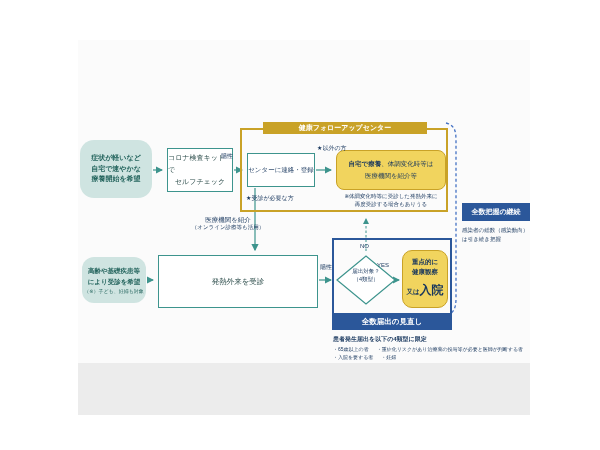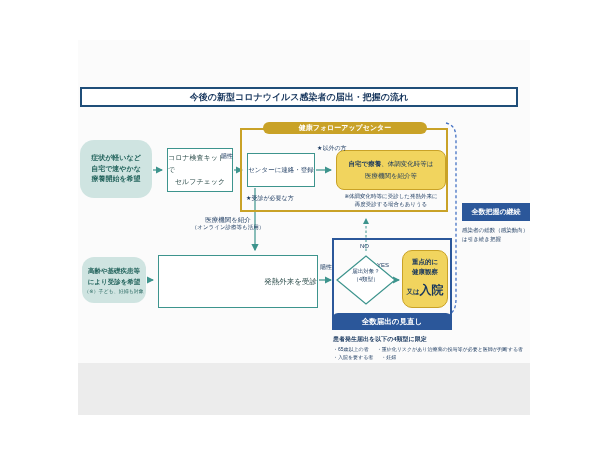--- a/index.html
+++ b/index.html
@@ -2,21 +2,21 @@
 <html><head>
 <meta charset="utf-8">
 <style>
   html,body{margin:0;padding:0;background:#fff;}
   #canvas{position:relative;width:600px;height:450px;background:#ffffff;
     font-family:"Liberation Sans","DejaVu Sans",sans-serif;overflow:hidden;}
   .abs{position:absolute;box-sizing:border-box;}
   .slide{left:78px;top:40px;width:452px;height:323px;background:#fbfbfb;}
   .grayband{left:78px;top:363px;width:452px;height:52px;background:#ececec;}
   svg.connectors{left:0;top:0;z-index:1;}
-  .z2{z-index:2;} .z3{z-index:3;border-radius:6px;}
+  .z2{z-index:2;} .z3{z-index:3;}
   .titlebox{left:80px;top:87px;width:438px;height:20px;border:2px solid #1f4e79;background:#fff;
     display:flex;align-items:center;justify-content:center;font-size:9px;font-weight:bold;color:#17365d;}
   .fu-container{left:240px;top:128px;width:208px;height:84px;border:2px solid #c9a227;}
   .fu-header{left:263px;top:122px;width:164px;height:12px;background:#c9a227;color:#fff;
     font-size:7px;font-weight:bold;display:flex;align-items:center;justify-content:center;}
   .start1{left:80px;top:140px;width:72px;height:58px;border-radius:14px;background:#cfe4e1;color:#26665f;
     font-size:7px;font-weight:bold;display:flex;flex-direction:column;align-items:center;justify-content:center;line-height:1.55;}
   .selfcheck{left:167px;top:148px;width:66px;height:44px;border:1px solid #3d948d;background:#fff;color:#2f4f4d;
     font-size:7px;display:flex;flex-direction:column;align-items:center;justify-content:center;line-height:1.7;}
   .pos1{left:221px;top:152px;font-size:6px;color:#17365d;}
@@ -27,21 +27,21 @@
     color:#17365d;font-size:6.5px;display:flex;flex-direction:column;align-items:center;justify-content:center;line-height:1.8;}
   .fu-note{left:334px;top:192px;width:114px;font-size:5.5px;color:#17365d;text-align:center;line-height:1.5;}
   .label-needvisit{left:246px;top:194px;font-size:6px;color:#17365d;}
   .referral{left:190px;top:215px;width:76px;text-align:center;color:#17365d;line-height:1.4;}
   .referral .r1{font-size:6.5px;} .referral .r2{font-size:5.5px;}
   .elderly{left:82px;top:257px;width:64px;height:46px;border-radius:12px;background:#cfe4e1;color:#26665f;
     display:flex;flex-direction:column;align-items:center;justify-content:center;}
   .elderly .e{font-size:6.5px;font-weight:bold;line-height:1.6;}
   .elderly .en{font-size:5px;margin-top:1px;}
   .fever{left:158px;top:255px;width:160px;height:53px;border:1px solid #3d948d;background:#fff;color:#2f4f4d;
-    font-size:7.5px;display:flex;align-items:center;justify-content:flex-end;}
+    font-size:7.5px;display:flex;align-items:center;justify-content:center;}
   .pos2{left:320px;top:263px;font-size:6px;color:#17365d;}
   .review{left:332px;top:238px;width:120px;height:92px;border:2px solid #2b579a;}
   .review-bar{left:332px;top:313px;width:120px;height:17px;background:#2b579a;color:#fff;
     font-size:7.5px;font-weight:bold;display:flex;align-items:center;justify-content:center;}
   .diamond-text{left:340px;top:268px;width:52px;text-align:center;font-size:5.5px;color:#17365d;line-height:1.45;}
   .no{left:360px;top:243px;font-size:6px;color:#17365d;}
   .yes{left:377px;top:262px;font-size:6px;color:#17365d;}
   .focused{left:402px;top:250px;width:46px;height:58px;border:1px solid #c9a227;border-radius:10px;background:#f1d45e;
     color:#17365d;font-weight:bold;display:flex;flex-direction:column;align-items:center;justify-content:center;line-height:1.55;}
   .focused .f{font-size:6.5px;} .focused .fb{font-size:12px;}
@@ -70,23 +70,20 @@
     <line x1="316" y1="170" x2="331" y2="170" stroke="#3d948d" stroke-width="1.2" marker-end="url(#ah)"></line>
     <line x1="255" y1="188" x2="255" y2="250" stroke="#3d948d" stroke-width="1.2" marker-end="url(#ah)"></line>
     <line x1="147" y1="280" x2="153" y2="280" stroke="#3d948d" stroke-width="1.2" marker-end="url(#ah)"></line>
     <line x1="319" y1="280" x2="331" y2="280" stroke="#3d948d" stroke-width="1.2" marker-end="url(#ah)"></line>
     <line x1="396" y1="280" x2="399" y2="280" stroke="#3d948d" stroke-width="1.2" marker-end="url(#ah)"></line>
     <line x1="366" y1="251" x2="366" y2="219" stroke="#3d948d" stroke-width="1" stroke-dasharray="2.5,2" marker-end="url(#ah)"></line>
     <polygon points="337,280 366,256 395,280 366,304" fill="#ffffff" stroke="#3d948d" stroke-width="1.2"></polygon>
     <path d="M446,123 C454,125 456,130 456,140 L456,298 C456,308 454,313 446,316" fill="none" stroke="#4472c4" stroke-width="1.3" stroke-dasharray="3,2.5"></path>
   </svg>
 
-  <div class="abs titlebox z2">
-    <span>今後の新型コロナウイルス感染者の届出・把握の流れ</span>
-  </div>
 
   <div class="abs fu-container z2"></div>
   <div class="abs fu-header z3">
     <span>健康フォローアップセンター</span>
   </div>
 
   <div class="abs start1 z2">
     <div>症状が軽いなど</div>
     <div>自宅で速やかな</div>
     <div>療養開始を希望</div>

